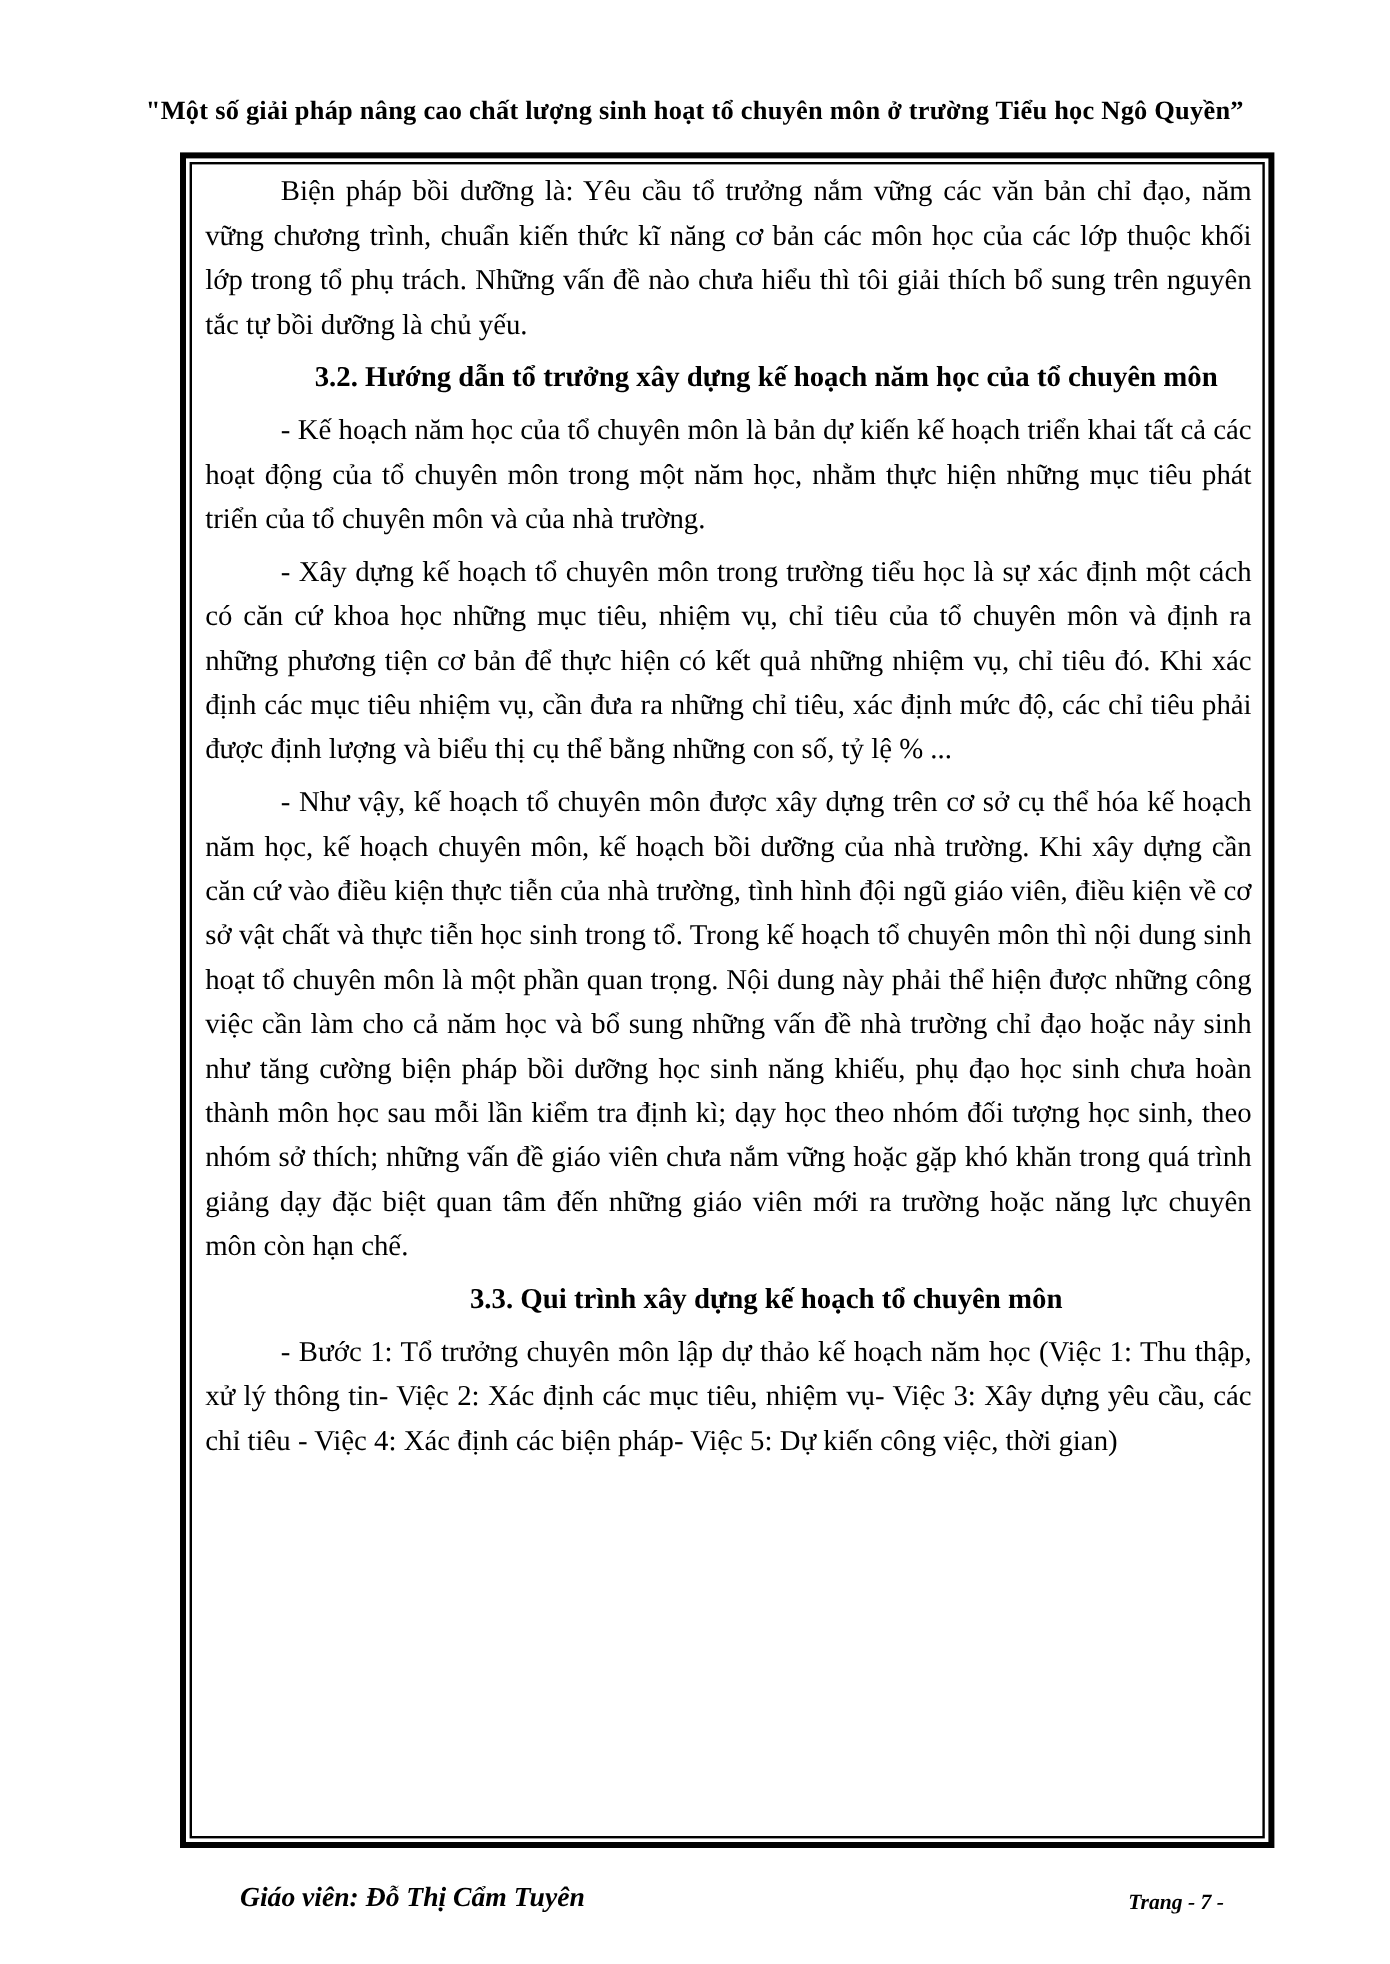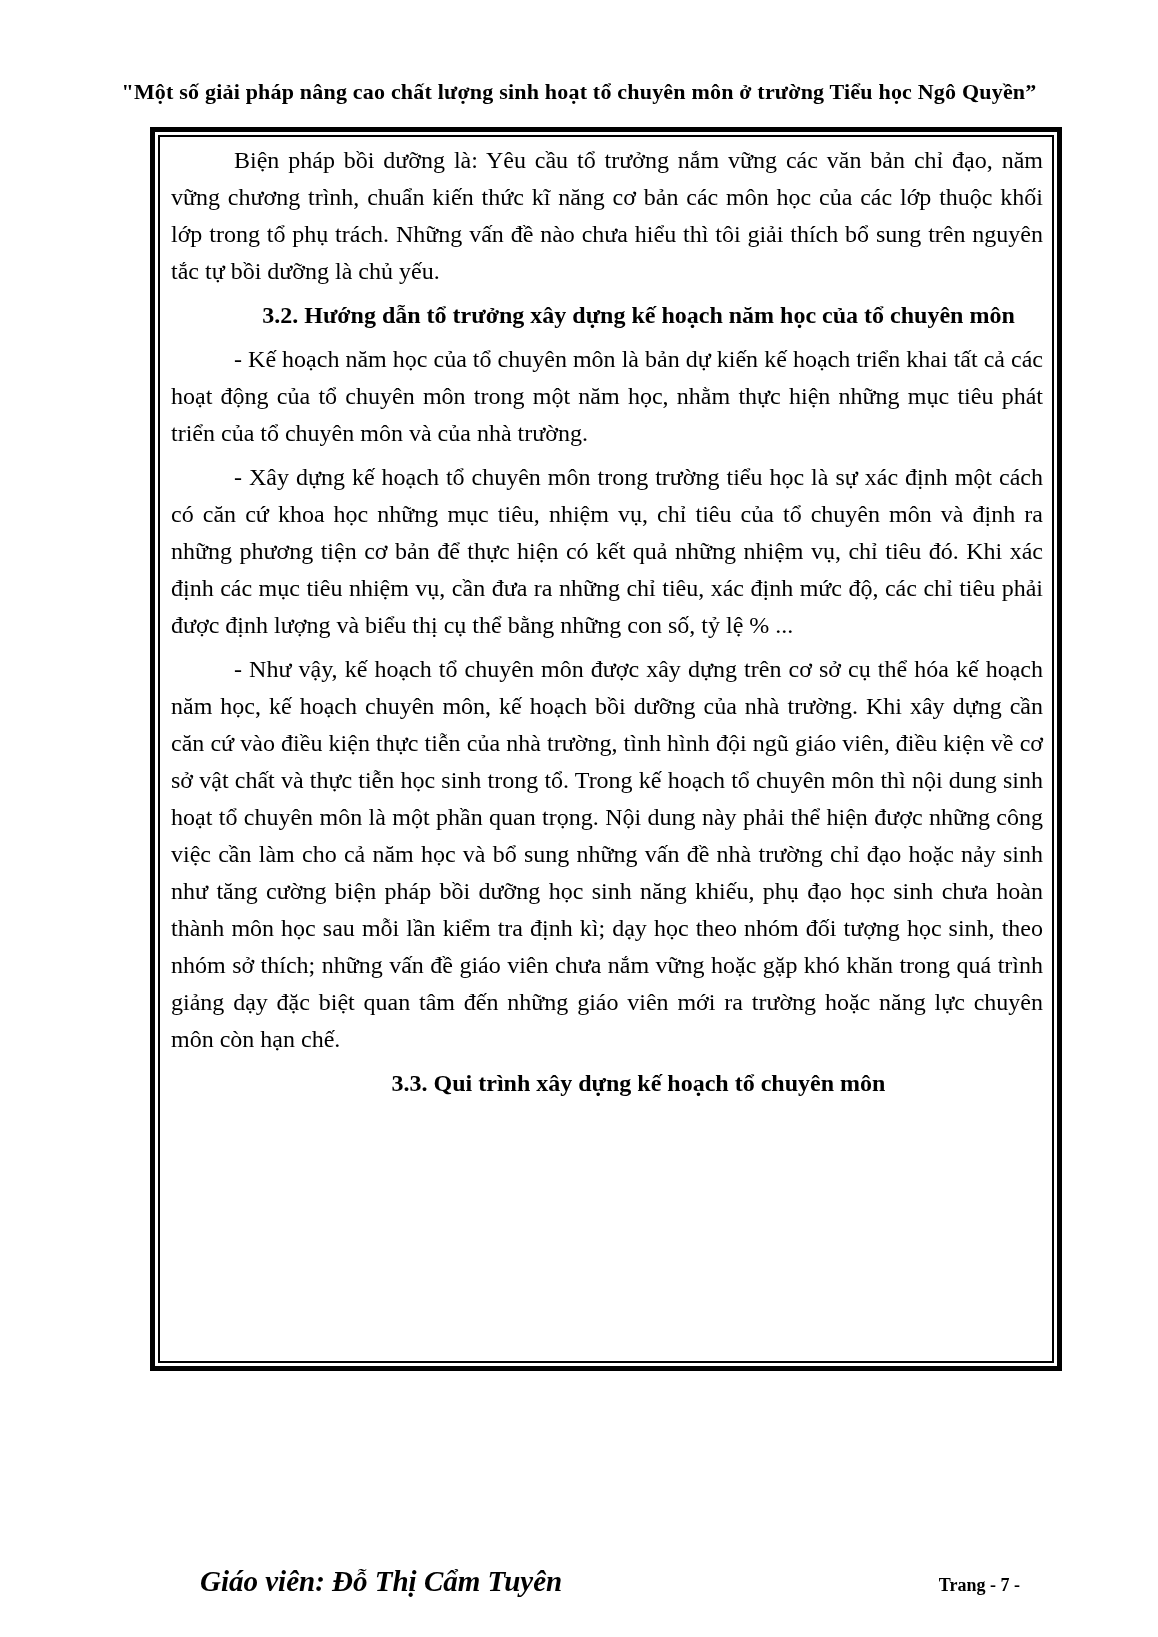--- a/index.html
+++ b/index.html
@@ -24,21 +24,21 @@
     font-weight: bold;
     font-size: 22px;
     line-height: 28px;
     letter-spacing: 0.2px;
   }
   .content-box {
     position: absolute;
     left: 150px;
     top: 127px;
     width: 912px;
-    height: 1244px;
+    height: 1413px;
     box-sizing: border-box;
     border: 5px solid #000000;
     padding: 3px;
   }
   .content-inner {
     box-sizing: border-box;
     width: 100%;
     height: 100%;
     border: 2px solid #000000;
     padding: 5px 9px 0 11px;
@@ -57,43 +57,45 @@
   .content-inner p.heading {
     font-weight: bold;
     text-align: center;
   }
   .page-footer-author {
     position: absolute;
     left: 200px;
     top: 1566px;
     font-weight: bold;
     font-style: italic;
-    font-size: 29px;
+    font-size: 23px;
     line-height: 30px;
   }
   .page-footer-page {
     position: absolute;
     right: 138px;
     top: 1573px;
     font-weight: bold;
+    font-style: italic;
     font-size: 18px;
     line-height: 24px;
   }
 </style>
 </head>
 <body>
 
 <div class="page-header">"Một số giải pháp nâng cao chất lượng sinh hoạt tổ chuyên môn ở trường Tiểu học Ngô Quyền”</div>
 
 <div class="content-box">
   <div class="content-inner">
     <p>Biện pháp bồi dưỡng là: Yêu cầu tổ trưởng nắm vững các văn bản chỉ đạo, năm vững chương trình, chuẩn kiến thức kĩ năng cơ bản các môn học của các lớp thuộc khối lớp trong tổ phụ trách. Những vấn đề nào chưa hiểu thì tôi giải thích bổ sung trên nguyên tắc tự bồi dưỡng là chủ yếu.</p>
     <p class="heading">3.2. Hướng dẫn tổ trưởng xây dựng kế hoạch năm học của tổ chuyên môn</p>
     <p>- Kế hoạch năm học của tổ chuyên môn là bản dự kiến kế hoạch triển khai tất cả các hoạt động của tổ chuyên môn trong một năm học, nhằm thực hiện những mục tiêu phát triển của tổ chuyên môn và của nhà trường.</p>
     <p>- Xây dựng kế hoạch tổ chuyên môn trong trường tiểu học là sự xác định một cách có căn cứ khoa học những mục tiêu, nhiệm vụ, chỉ tiêu của tổ chuyên môn và định ra những phương tiện cơ bản để thực hiện có kết quả những nhiệm vụ, chỉ tiêu đó. Khi xác định các mục tiêu nhiệm vụ, cần đưa ra những chỉ tiêu, xác định mức độ, các chỉ tiêu phải được định lượng và biểu thị cụ thể bằng những con số, tỷ lệ % ...</p>
     <p>- Như vậy, kế hoạch tổ chuyên môn được xây dựng trên cơ sở cụ thể hóa kế hoạch năm học, kế hoạch chuyên môn, kế hoạch bồi dưỡng của nhà trường. Khi xây dựng cần căn cứ vào điều kiện thực tiễn của nhà trường, tình hình đội ngũ giáo viên, điều kiện về cơ sở vật chất và thực tiễn học sinh trong tổ. Trong kế hoạch tổ chuyên môn thì nội dung sinh hoạt tổ chuyên môn là một phần quan trọng. Nội dung này phải thể hiện được những công việc cần làm cho cả năm học và bổ sung những vấn đề nhà trường chỉ đạo hoặc nảy sinh như tăng cường biện pháp bồi dưỡng học sinh năng khiếu, phụ đạo học sinh chưa hoàn thành môn học sau mỗi lần kiểm tra định kì; dạy học theo nhóm đối tượng học sinh, theo nhóm sở thích; những vấn đề giáo viên chưa nắm vững hoặc gặp khó khăn trong quá trình giảng dạy đặc biệt quan tâm đến những giáo viên mới ra trường hoặc năng lực chuyên môn còn hạn chế.</p>
     <p class="heading">3.3. Qui trình xây dựng kế hoạch tổ chuyên môn</p>
+    <p>- Bước 1: Tổ trưởng chuyên môn lập dự thảo kế hoạch năm học (Việc 1: Thu thập, xử lý thông tin- Việc 2: Xác định các mục tiêu, nhiệm vụ- Việc 3: Xây dựng yêu cầu, các chỉ tiêu - Việc 4: Xác định các biện pháp- Việc 5: Dự kiến công việc, thời gian)</p>
   </div>
 </div>
 
 <div class="page-footer-author">Giáo viên: Đỗ Thị Cẩm Tuyên</div>
 
 <div class="page-footer-page">Trang - 7 -</div>
 
 </body></html>

